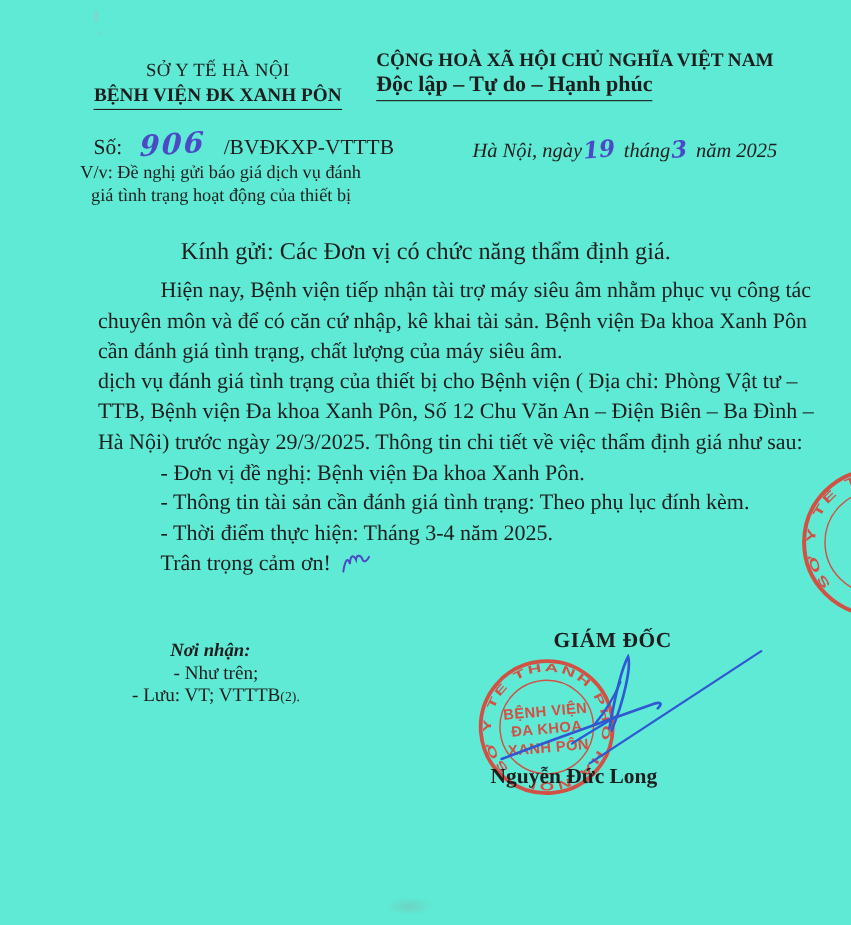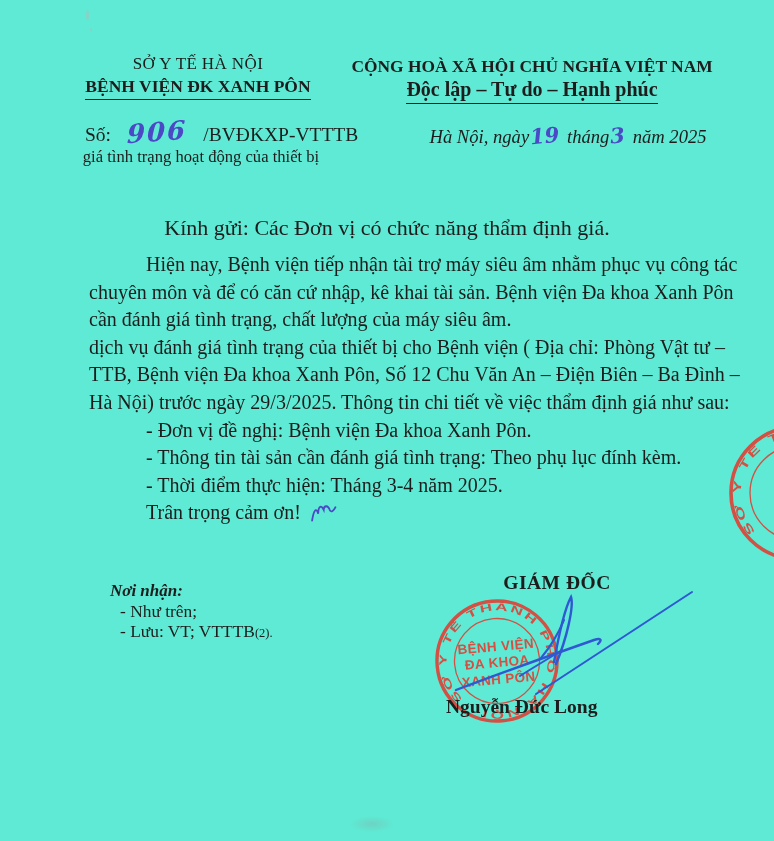--- a/index.html
+++ b/index.html
@@ -6,21 +6,21 @@
   .page {
     position:relative; width:774px; height:841px; background:#5eead4;
     font-family:"Liberation Serif", serif; color:#1d1d1d; overflow:hidden;
   }
   .abs { position:absolute; }
 
   
   .hdr-left  { top:54px; left:52px; width:292px; text-align:center; }
   .hdr-left .l1 { font-size:17px; letter-spacing:.4px; }
   .hdr-left .l2 { font-size:17.5px; font-weight:bold; margin-top:2px; }
-  .hdr-right { top:56px; left:342px; width:380px; text-align:center; }
+  .hdr-right { top:44px; left:342px; width:380px; }
   .hdr-right .l1 { font-size:17.4px; font-weight:bold; }
   .hdr-right .l2 { font-size:20px; font-weight:bold; margin-top:1px; }
   .ul { display:inline-block; border-bottom:1.6px solid #1d1d1d; padding-bottom:2px; }
 
   
   .ref-line { top:117px; left:85px; font-size:19.5px; white-space:nowrap; }
   .ref-line .code { margin-left:14px; }
   .hw {
     font-family:"DejaVu Serif", serif; font-style:italic; font-weight:bold;
     color:#4b49c5;
@@ -36,21 +36,21 @@
   .salutation { top:215px; left:0; width:774px; text-align:center; font-size:22px; white-space:nowrap; }
   .bodytext { top:251px; left:89px; width:622px; font-size:20px; }
   .bodytext .line { height:27.6px; line-height:27.6px; white-space:nowrap; overflow:visible; }
   .bodytext .j { text-align:justify; text-align-last:justify; }
   .bodytext .ind { text-indent:57px; }
   .bodytext .lst { padding-left:57px; }
   .closing-row { height:27.6px; line-height:27.6px; padding-left:57px; white-space:nowrap; }
   .ink-mark { vertical-align:-4px; margin-left:7px; }
 
   
-  .recipients { top:581px; left:110px; font-size:17.4px; }
+  .recipients { top:581px; left:110px; font-size:17.4px;text-align:center; }
   .recipients .title { font-weight:bold; font-style:italic; font-size:17px; }
   .recipients .itm { height:20.4px; line-height:20.4px; padding-left:10px; white-space:nowrap; }
   .recipients .sub { font-size:12.5px; }
 
   
   .sig-title { top:572px; left:457px; width:200px; text-align:center; font-weight:bold; font-size:19.5px; letter-spacing:.5px; z-index:2; }
   .sig-name  { top:696px; left:446px; width:205px; text-align:left; font-weight:bold; font-size:19.5px; z-index:4; }
   .stamp-main { top:594px; left:430px; z-index:1; opacity:.92; transform:rotate(-5deg); }
   .stamp-edge { top:418px; left:722px; z-index:1; opacity:.92; }
   .sig-svg { top:576px; left:438px; z-index:5; }
@@ -84,20 +84,21 @@
     <span>Số:</span><span class="hw hw-num">906</span><span class="code">/BVĐKXP-VTTTB</span>
   </div>
 
   <div class="abs dateline">
     <span>Hà Nội, ngày</span><span class="hw hw-sm">19</span>
     <span>tháng</span><span class="hw hw-sm">3</span>
     <span>năm 2025</span>
   </div>
 
   <div class="abs subject">
+    <div class="s1">V/v: Đề nghị gửi báo giá dịch vụ đánh</div>
     <div class="s2">giá tình trạng hoạt động của thiết bị</div>
   </div>
 
   <div class="abs salutation">Kính gửi: Các Đơn vị có chức năng thẩm định giá.</div>
 
   <div class="abs bodytext">
     <div class="line j ind">Hiện nay, Bệnh viện tiếp nhận tài trợ máy siêu âm nhằm phục vụ công tác</div>
     <div class="line j">chuyên môn và để có căn cứ nhập, kê khai tài sản. Bệnh viện Đa khoa Xanh Pôn</div>
     <div class="line">cần đánh giá tình trạng, chất lượng của máy siêu âm.</div>
     <div class="line j">dịch vụ đánh giá tình trạng của thiết bị cho Bệnh viện ( Địa chỉ: Phòng Vật tư –</div>

